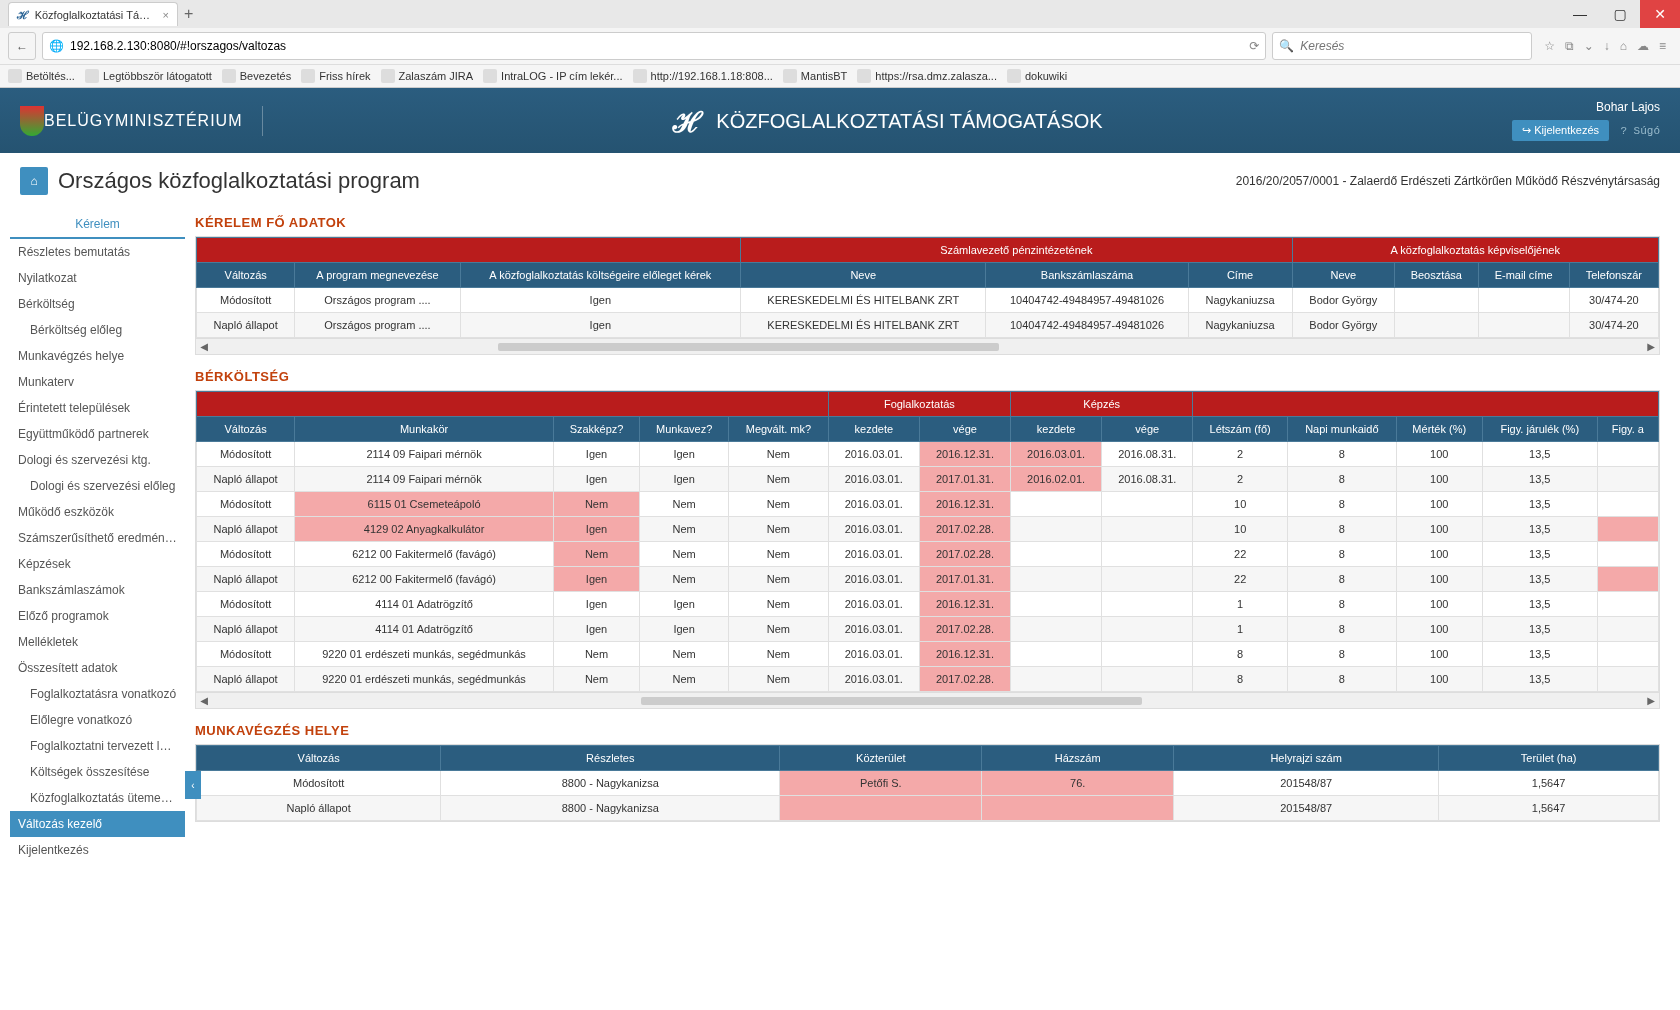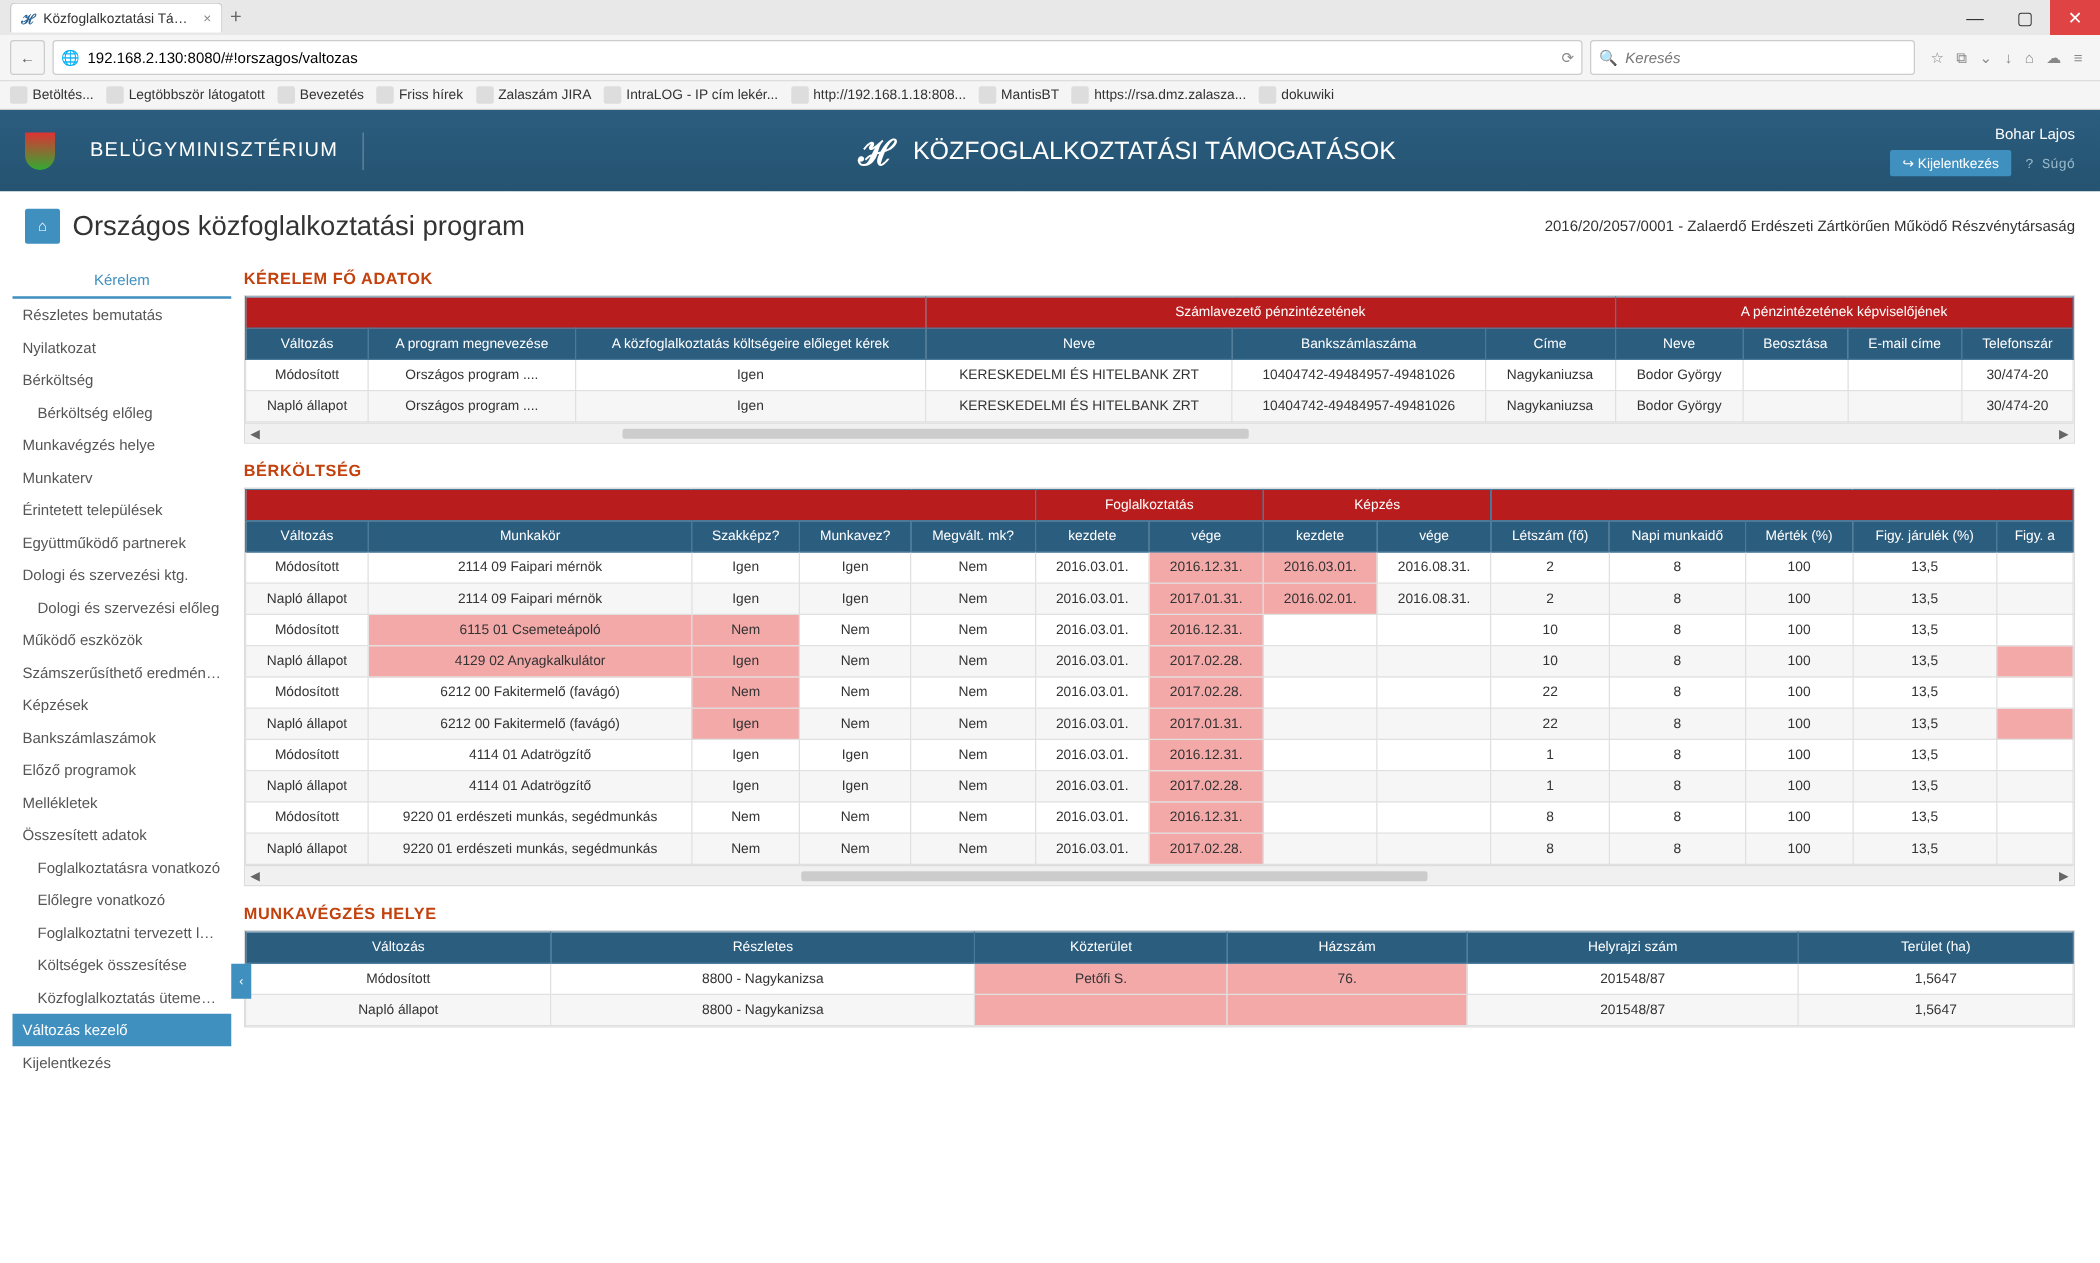--- a/index.html
+++ b/index.html
@@ -28,21 +28,21 @@
 .search-bar input { flex: 1; border: none; outline: none; font-size: 12px; font-style: italic; color: #888; }
 .right-icons { display: flex; gap: 10px; color: #888; padding: 0 6px; }
 .right-icons span { cursor: pointer; }
 
 .bookmarks-bar { display: flex; align-items: center; gap: 10px; padding: 4px 8px; background: #f5f5f5; border-top: 1px solid #ddd; font-size: 11px; color: #333; overflow: hidden; white-space: nowrap; }
 .bookmark { display: flex; align-items: center; gap: 4px; cursor: pointer; }
 .bookmark .bicon { width: 14px; height: 14px; display: inline-block; background: #ddd; border-radius: 2px; }
 
 
 .app-header { background: #2b5d7f; background: linear-gradient(#2b5d7f,#255371); color: #fff; display: flex; align-items: center; padding: 12px 20px; gap: 20px; }
-.hdr-left { display: flex; align-items: center; gap: 28px; border-right: 1px solid rgba(255,255,255,0.3); padding-right: 20px; }
+.hdr-left { display: flex; align-items: center; gap: 0; border-right: 1px solid rgba(255,255,255,0.3); padding-right: 20px; }
 .crest { width: 24px; height: 30px; background: linear-gradient(#d33,#3a3); border-radius: 0 0 12px 12px; display: inline-block; }
 .ministry { font-size: 16px; letter-spacing: 1px; font-weight: 300; }
 .hdr-center { flex: 1; display: flex; align-items: center; justify-content: center; gap: 14px; }
 .logo-mark { font-size: 28px; font-weight: bold; }
 .app-title { font-size: 20px; font-weight: 400; line-height: 1.2; text-align: left; }
 .hdr-right { text-align: right; font-size: 12px; }
 .hdr-right .user { margin-bottom: 6px; }
 .logout-btn { background: #3f8fbf; border: none; color: #fff; padding: 4px 10px; font-size: 11px; border-radius: 2px; cursor: pointer; }
 .help-link { color: #9bc; margin-left: 8px; cursor: pointer; font-size: 11px; font-family: Liberation Mono, monospace; }
 
@@ -228,21 +228,21 @@
 
   <div class="main">
 
     <div class="section-title">KÉRELEM FŐ ADATOK</div>
     <div class="grid-wrap">
       <table class="grid" id="grid1">
           <thead>
             <tr>
               <th colspan="3" class="group"></th>
               <th colspan="3" class="group">Számlavezető pénzintézetének</th>
-              <th colspan="4" class="group">A pénzintézetének képviselőjének</th>
+              <th colspan="4" class="group">A közfoglalkoztatás képviselőjének</th>
             </tr>
             <tr>
               <th>Változás</th>
               <th>A program megnevezése</th>
               <th>A közfoglalkoztatás költségeire előleget kérek</th>
               <th>Neve</th>
               <th>Bankszámlaszáma</th>
               <th>Címe</th>
               <th>Neve</th>
               <th>Beosztása</th>

